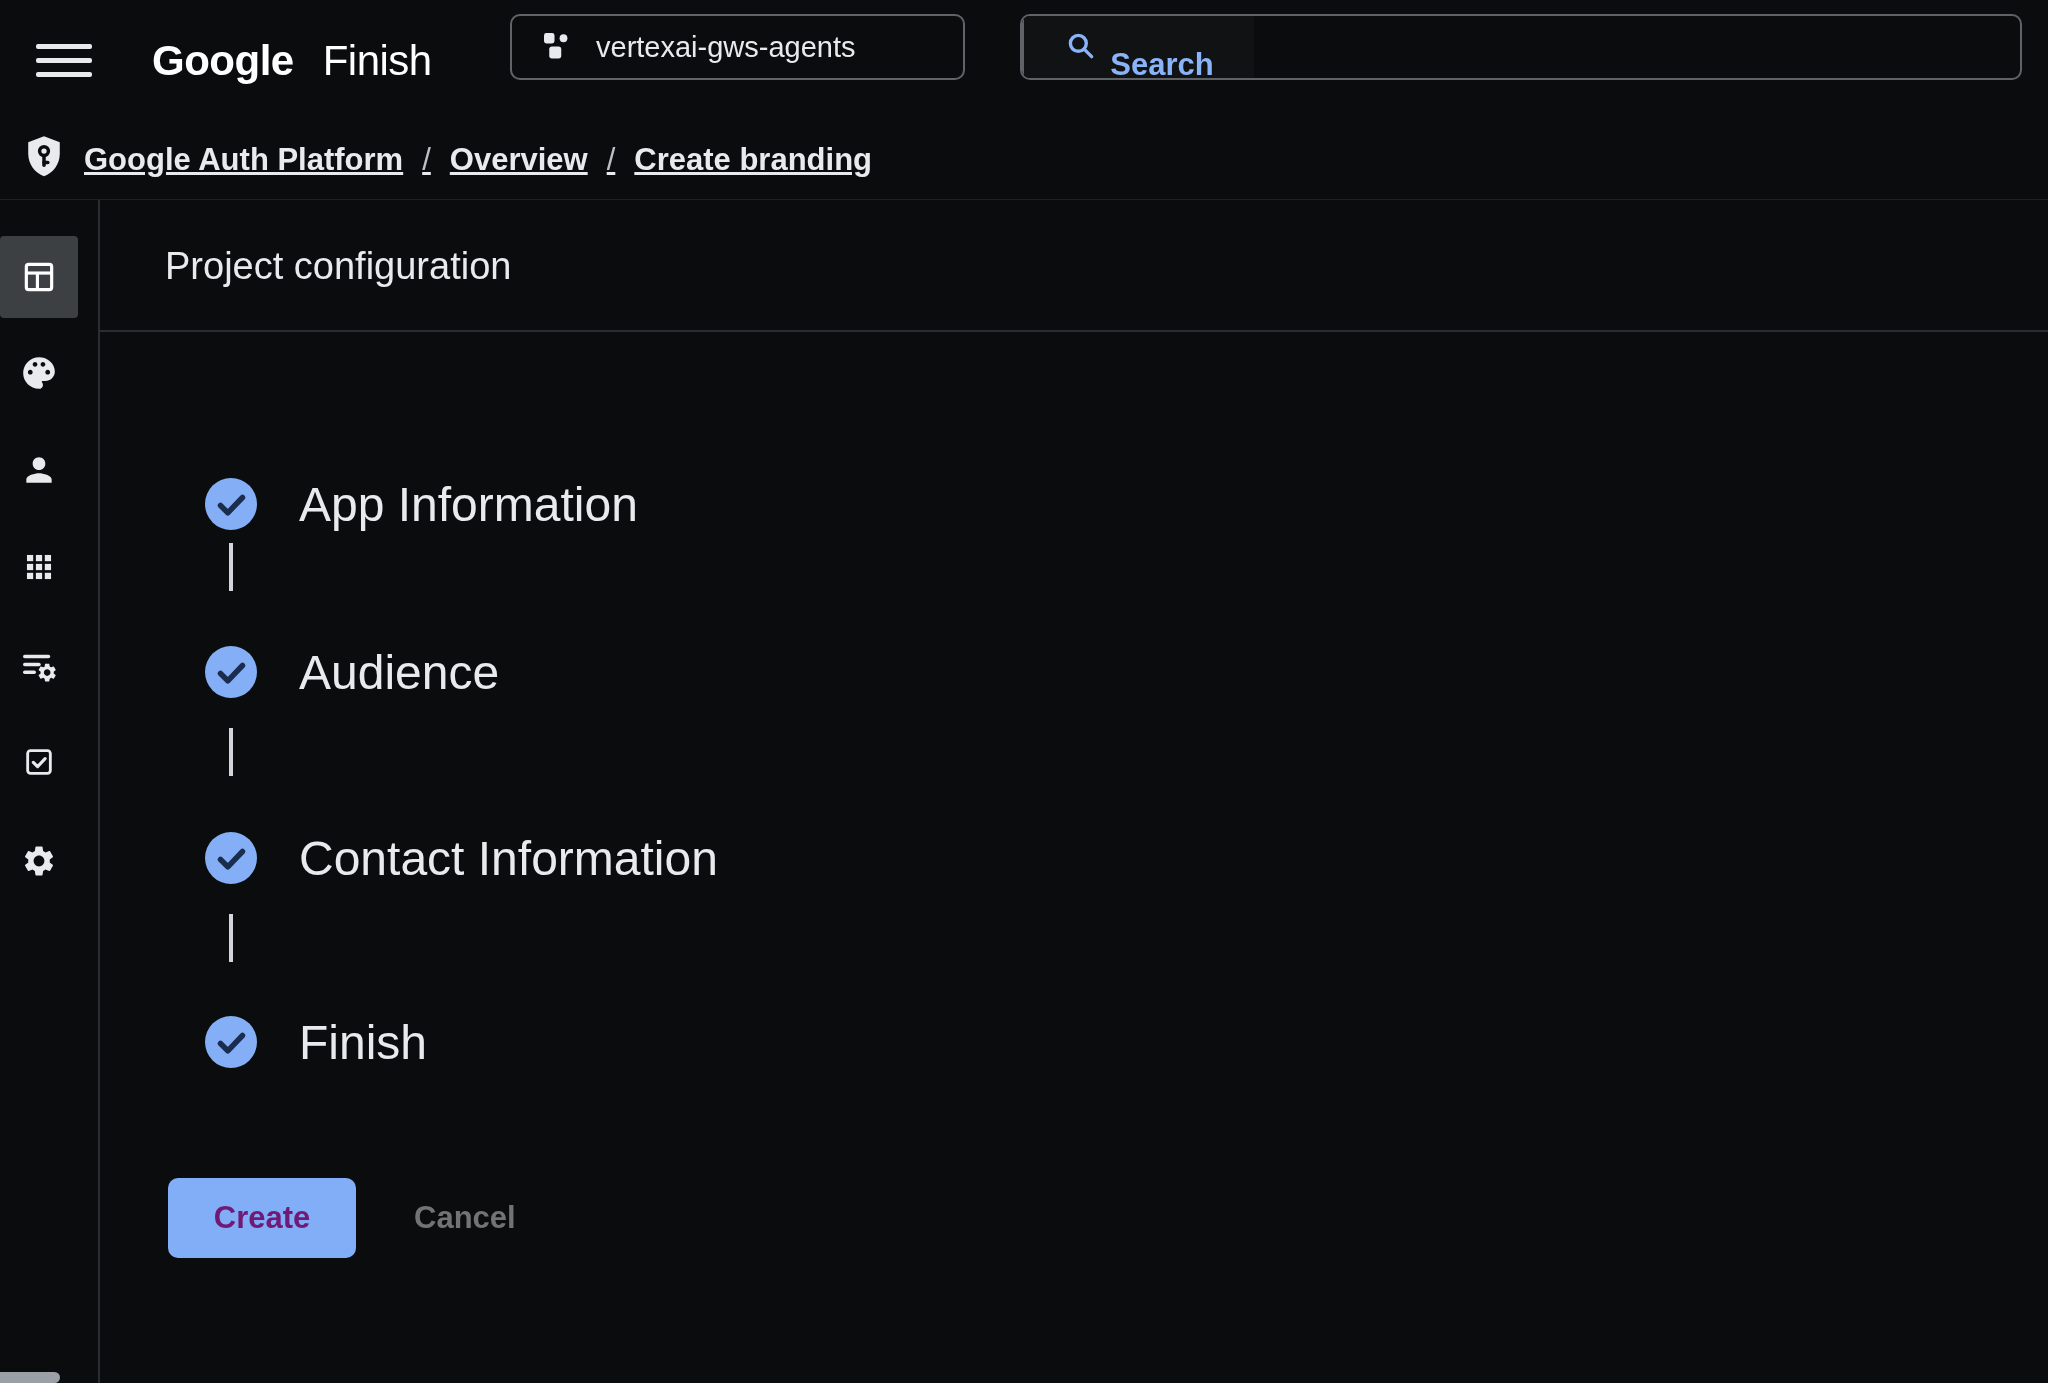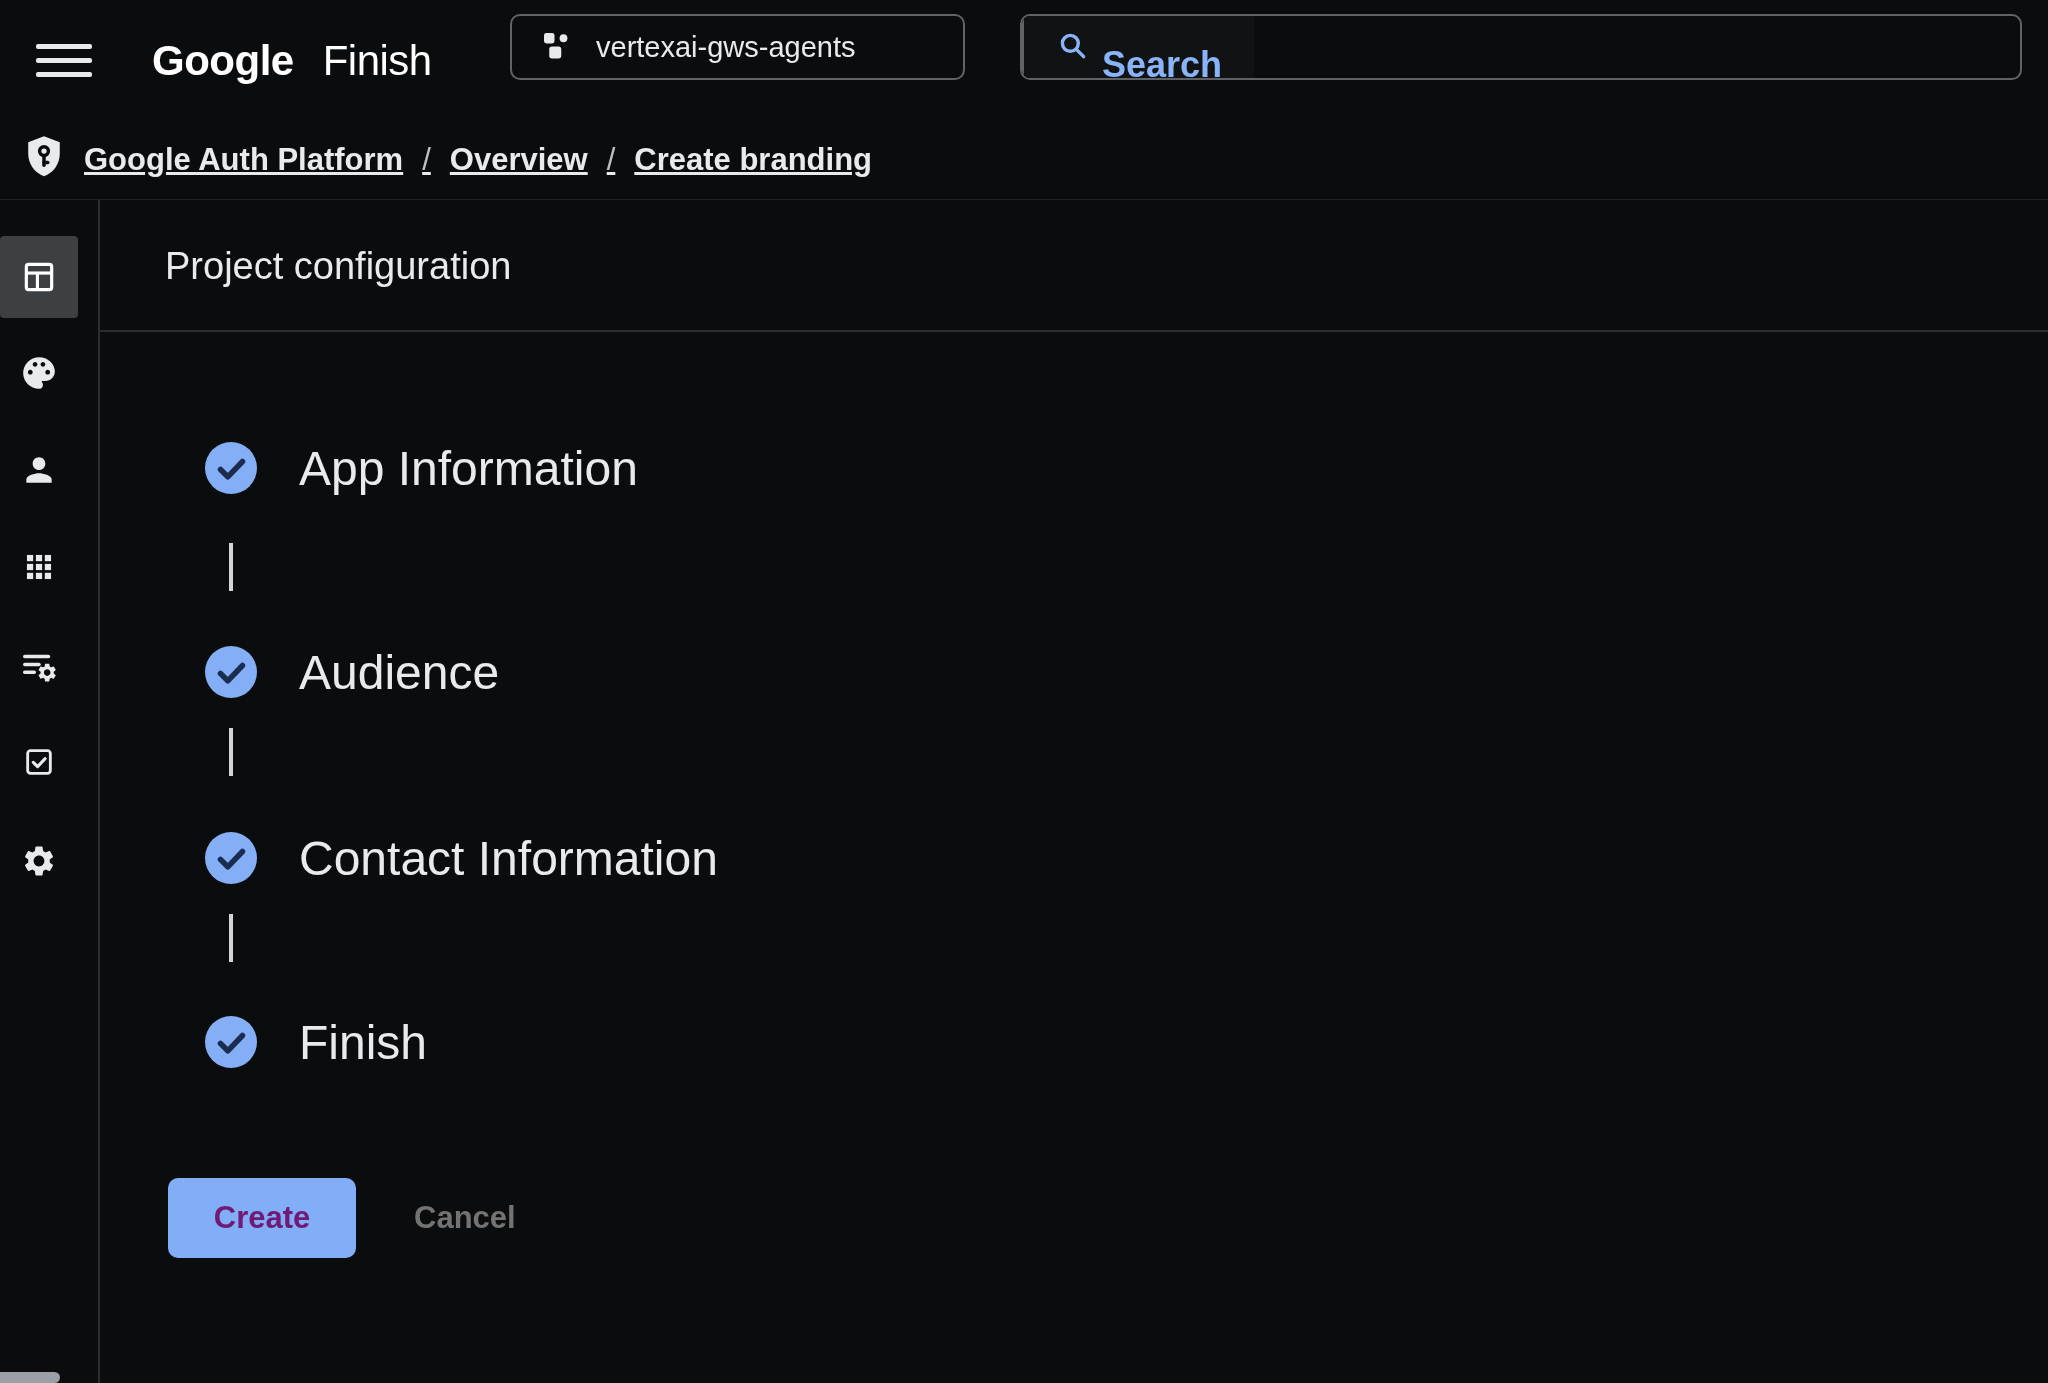--- a/index.html
+++ b/index.html
@@ -26,21 +26,21 @@
 
   .search-group { position:absolute; left:1020px; right:26px; top:14px; height:66px;
     box-sizing:border-box; border:2px solid #5f6368; border-radius:10px;
     display:flex; overflow:hidden; }
   .search-input { flex:1; background:#2e3033; border:none; outline:none;
     font-family:"Liberation Sans", sans-serif; font-size:30px; color:#e8eaed;
     padding:0 10px 0 28px; min-width:0; }
   .search-input::placeholder { color:#c3c7cb; opacity:1; }
   .search-btn { width:232px; background:#101214; border:none; border-left:2px solid #5f6368;
     display:flex; align-items:center; justify-content:center; gap:12px; cursor:pointer; }
-  .search-btn .lbl { color:#8ab4f8; font-size:36px; font-weight:700;
+  .search-btn .lbl { color:#8ab4f8; font-size:31px; font-weight:700;
     font-family:"Liberation Sans", sans-serif;margin-top:36px; }
 
   
   .crumbbar { position:absolute; top:121px; left:0; right:0; height:79px;
     display:flex; align-items:center; padding-left:22px; box-sizing:border-box;
     border-bottom:1px solid #1e2022;text-decoration:underline; }
   .crumbbar .crumbs { display:flex; align-items:center; gap:19px; margin-left:18px;
     font-size:31px; font-weight:700; color:#e8eaed; }
   .crumb { cursor:pointer; white-space:nowrap; }
   .crumb.current { cursor:default; }
@@ -214,21 +214,21 @@
         </svg>
       </span>
     </div>
 
     <div class="side-scroll-stub"></div>
   </div>
 
   <div class="page-title">Project configuration</div>
   <div class="title-divider"></div>
 
-  <div class="step" style="top:436px">
+  <div class="step" style="top:472px">
     <span class="step-check">
       <svg width="52" height="52" viewBox="0 0 52 52">
         <circle cx="26" cy="26" r="26" fill="#84aff7"></circle>
         <polyline points="15.5,27.5 22.8,34.8 37.5,19.5" fill="none" stroke="#1b2d4f" stroke-width="5.5" stroke-linecap="round" stroke-linejoin="round"></polyline>
       </svg>
     </span>
     <span class="step-label">App Information</span>
   </div>
   <div class="connector" style="top:543px"></div>
 

